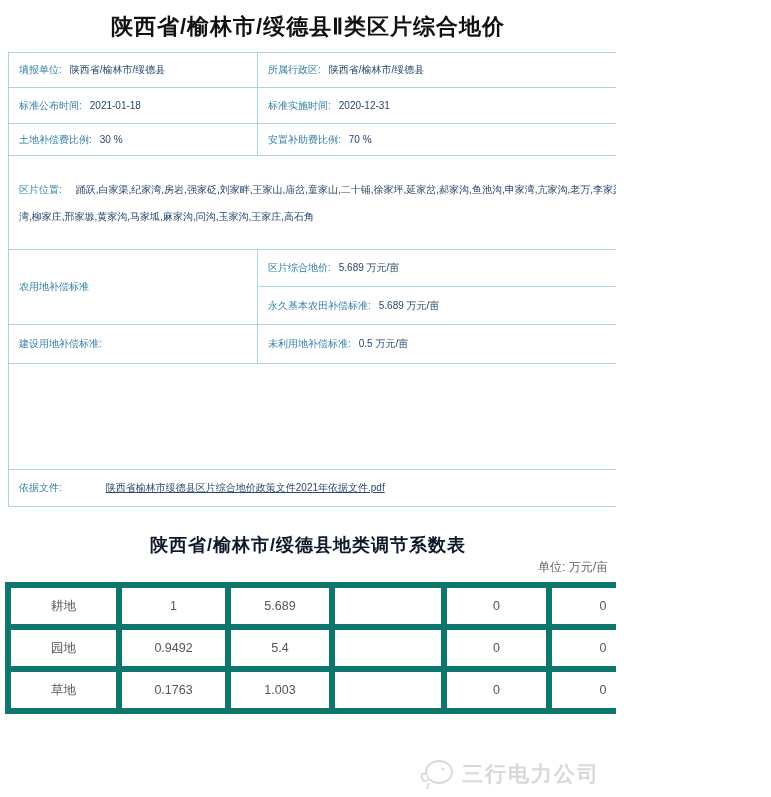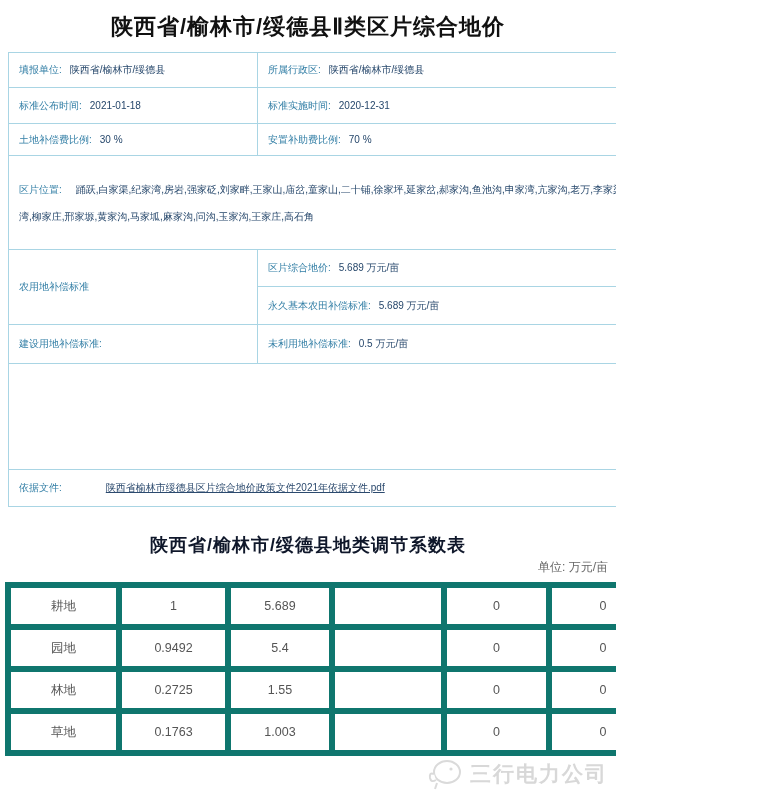--- a/index.html
+++ b/index.html
@@ -59,21 +59,21 @@
     font-size:12.5px; font-weight:bold; color:#4d4d4d;
     height:53px; padding:2px 10px; text-align:center; line-height:17px;
   }
   table.coeff td {
     border:6px solid #0f766e; font-size:12.5px; color:#555;
     height:36px; text-align:center; padding:0 4px;
   }
 
   
   .watermark {
-    position:absolute; right:8px; bottom:6px;
+    position:absolute; right:16px; bottom:6px;
     display:flex; align-items:center; gap:5px;
     color:#d8d8d8; font-size:21px; font-weight:bold;
     letter-spacing:2px; background:transparent; pointer-events:none;
   }
 </style>
 </head>
 <body>
 
 <div class="page">
 
@@ -174,29 +174,20 @@
     <tr>
       <td>园地</td>
       <td>0.9492</td>
       <td>5.4</td>
       <td></td>
       <td>0</td>
       <td>0</td>
       <td></td>
     </tr>
     <tr>
-      <td>林地</td>
-      <td>0.2725</td>
-      <td>1.55</td>
-      <td></td>
-      <td>0</td>
-      <td>0</td>
-      <td></td>
-    </tr>
-    <tr>
       <td>草地</td>
       <td>0.1763</td>
       <td>1.003</td>
       <td></td>
       <td>0</td>
       <td>0</td>
       <td></td>
     </tr>
   </tbody>
     </table>

